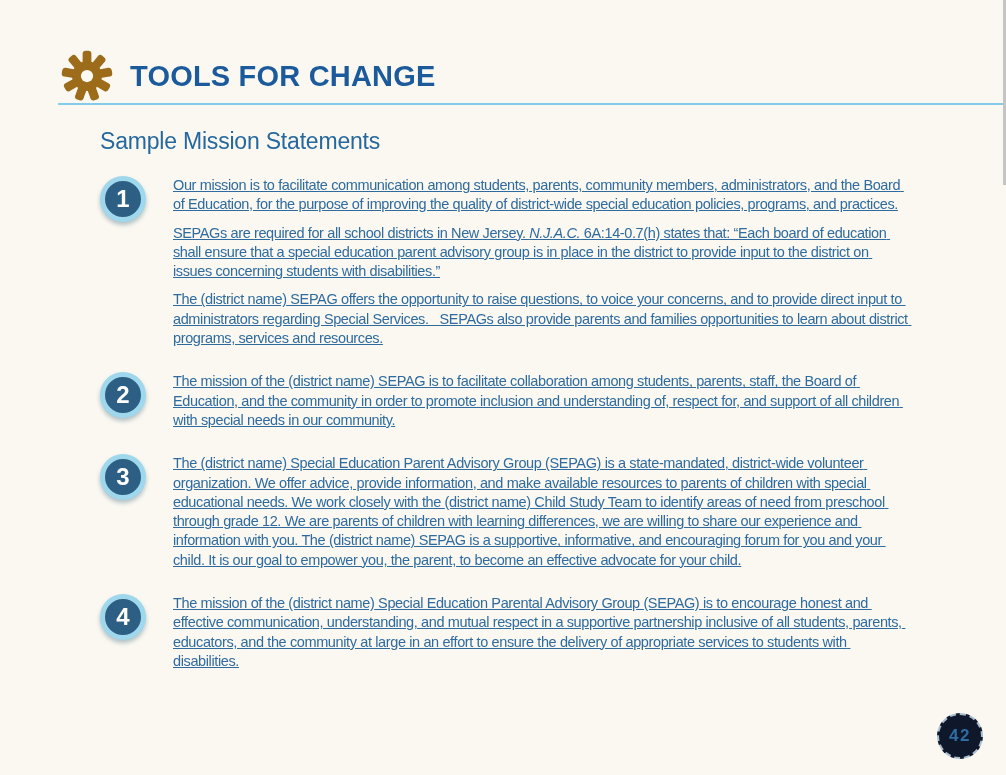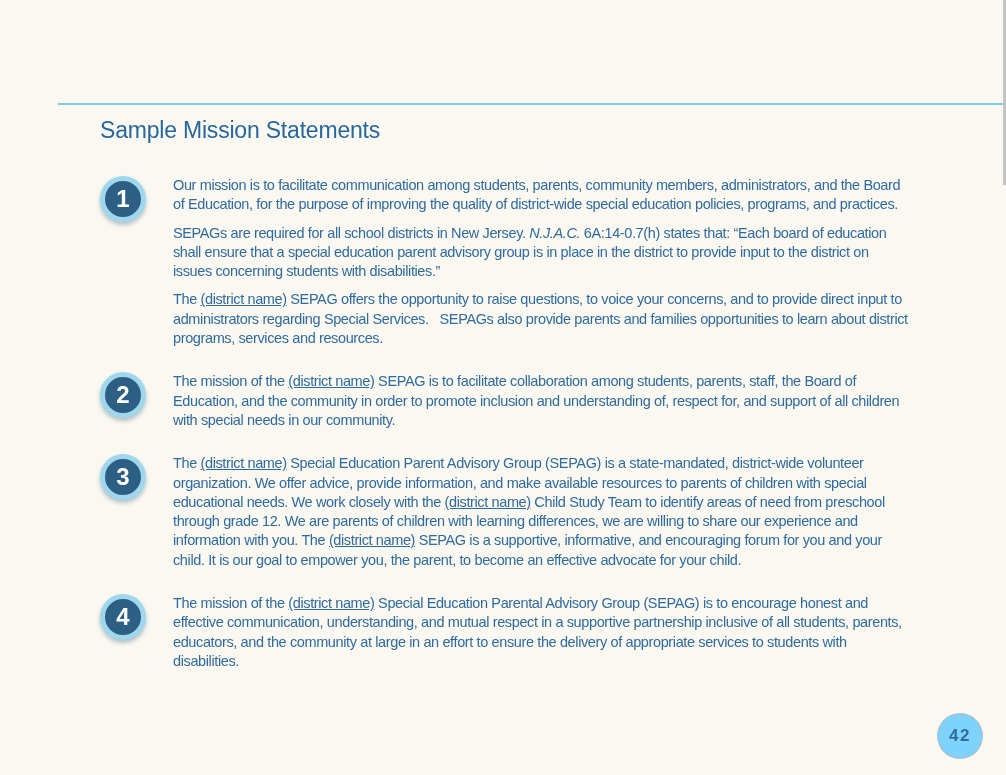--- a/index.html
+++ b/index.html
@@ -14,21 +14,21 @@
   .header{position:absolute;left:58px;top:48px;display:flex;align-items:center;}
   .gear{width:58px;height:56px;display:block;}
   .page-title{
     margin:0 0 0 14px;
     font-size:29px;font-weight:bold;letter-spacing:0.2px;
     color:#1B5A9B;
   }
   .rule{position:absolute;left:58px;right:0;top:103px;height:2px;background:#82CBEA;}
   
   .subtitle{
-    position:absolute;left:100px;top:117px;margin:0;
+    position:absolute;left:100px;top:128px;margin:0;
     font-size:23px;font-weight:normal;color:#26689E;letter-spacing:-0.2px;
   }
   
   .items{
     position:absolute;left:100px;top:176px;width:860px;
     display:flex;flex-direction:column;gap:24px;
   }
   .item{display:flex;align-items:flex-start;}
   .num-badge{
     flex:0 0 auto;
@@ -38,41 +38,62 @@
     box-shadow:0 3px 4px rgba(45,90,115,0.35);
     display:flex;align-items:center;justify-content:center;
   }
   .num-badge span{color:#ffffff;font-size:24px;font-weight:bold;line-height:1;}
   .paras{margin-left:27px;width:735px;}
   .paras p{
     margin:0 0 9px 0;
     font-size:14.5px;line-height:19.3px;letter-spacing:-0.38px;
     color:#2F6B9F;
     white-space:pre-wrap;
+    text-decoration:underline;
   }
   .paras p:last-child{margin-bottom:0;}
   .seg-italic{font-style:italic;}
   .seg-underline{text-decoration:underline;}
   
   .page-num{
     position:absolute;right:23px;bottom:16px;
     width:42px;height:42px;border-radius:50%;
     border:2px dashed #A8BECF;
-    background:#7dd3fc;
+    background:#0f172a;
     display:flex;align-items:center;justify-content:center;
   }
   .page-num span{color:#2E6DA4;font-size:17px;font-weight:bold;letter-spacing:1.5px;}
   
   .edge-strip{position:absolute;right:0;top:0;width:3px;height:185px;background:#C4C4C4;}
 </style>
 </head>
 <body>
 
 <div class="page">
 
+  <div class="header">
+    <svg class="gear" viewBox="0 0 64 64" aria-hidden="true">
+      <g fill="#9D6C1B">
+        <g id="teeth">
+            <rect x="27" y="3" width="10" height="16" rx="3.5" transform="rotate(0 32 32)"></rect>
+            <rect x="27" y="3" width="10" height="16" rx="3.5" transform="rotate(40 32 32)"></rect>
+            <rect x="27" y="3" width="10" height="16" rx="3.5" transform="rotate(80 32 32)"></rect>
+            <rect x="27" y="3" width="10" height="16" rx="3.5" transform="rotate(120 32 32)"></rect>
+            <rect x="27" y="3" width="10" height="16" rx="3.5" transform="rotate(160 32 32)"></rect>
+            <rect x="27" y="3" width="10" height="16" rx="3.5" transform="rotate(200 32 32)"></rect>
+            <rect x="27" y="3" width="10" height="16" rx="3.5" transform="rotate(240 32 32)"></rect>
+            <rect x="27" y="3" width="10" height="16" rx="3.5" transform="rotate(280 32 32)"></rect>
+            <rect x="27" y="3" width="10" height="16" rx="3.5" transform="rotate(320 32 32)"></rect>
+          </g>
+        <circle cx="32" cy="32" r="17"></circle>
+      </g>
+      <circle cx="32" cy="32" r="7" fill="#FBF9F3"></circle>
+    </svg>
+    <h1 class="page-title">TOOLS FOR CHANGE</h1>
+  </div>
   <div class="rule"></div>
 
   <h2 class="subtitle">Sample Mission Statements</h2>
 
   <div class="items">
       <div class="item">
         <div class="num-badge">
           <span>1</span>
         </div>
         <div class="paras">

